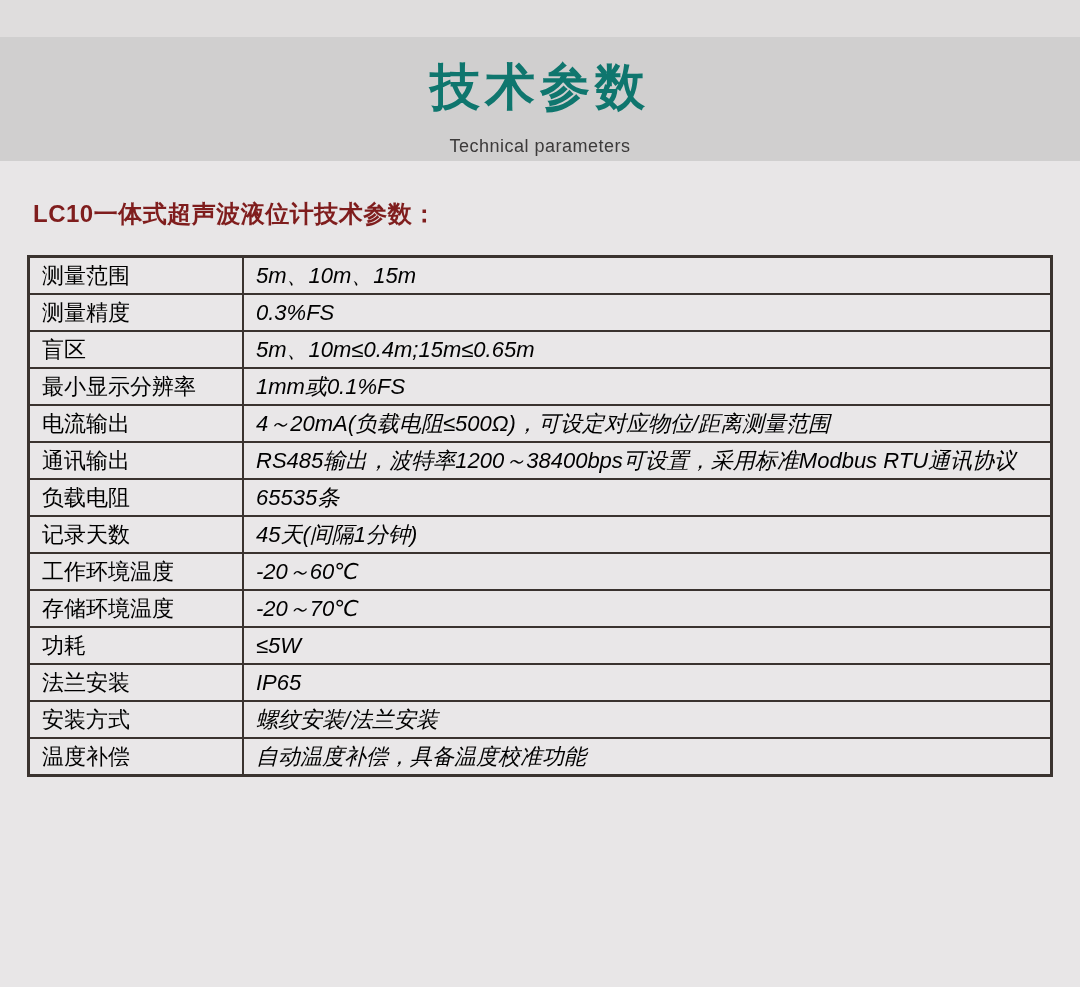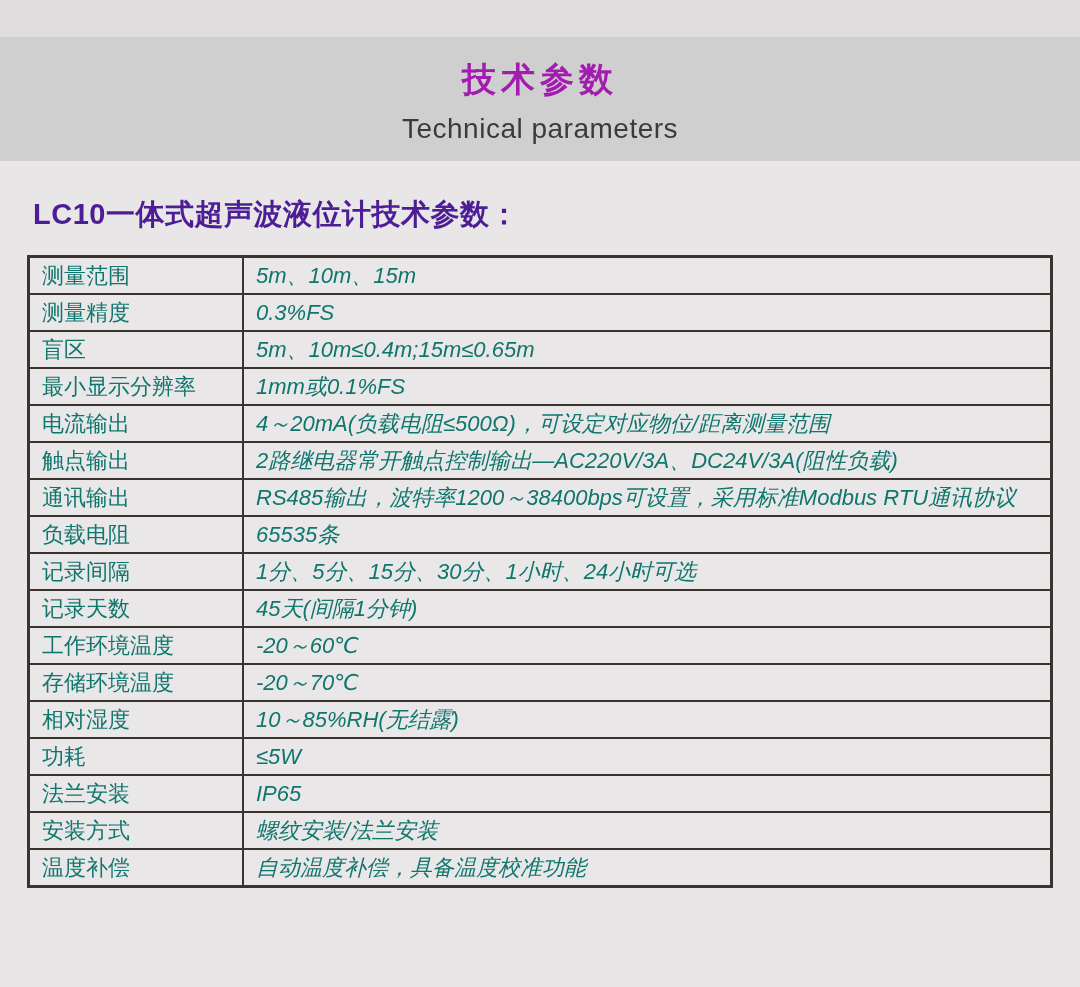--- a/index.html
+++ b/index.html
@@ -19,65 +19,65 @@
     background: #dfdddd;
   }
   .band {
     height: 124px;
     background: #d0cfcf;
     text-align: center;
     box-sizing: border-box;
     padding-top: 13px;
   }
   .band .title {
-    font-size: 34px;
+    font-size: 50px;
     line-height: 58px;
     font-weight: 700;
     letter-spacing: 5px;
-    color: #a21caf;
-    margin: 0;
+    color: #0f766e;
+    margin: 8px;
   }
   .band .subtitle {
-    font-size: 28px;
+    font-size: 18px;
     line-height: 26px;
     font-weight: 400;
     letter-spacing: 0.5px;
     color: #3c3a3a;
-    margin: 8px;
+    margin: 17px;
   }
   .content {
     padding: 0 27px;
   }
   .section-heading {
     margin: 36px 0 24px 6px;
-    font-size: 29px;
+    font-size: 24px;
     line-height: 34px;
     font-weight: 700;
-    color: #4c1d95;
+    color: #7f1d1d;
     letter-spacing: 0.5px;
   }
   table.spec {
     width: 100%;
     border-collapse: collapse;
     table-layout: fixed;
     background: #e9e7e8;
   }
   table.spec, table.spec td {
     border: 2px solid #3a332f;
   }
   table.spec {
     border-width: 3px;
   }
   table.spec td {
     height: 31px;
     font-size: 22px;
     line-height: 26px;
     vertical-align: middle;
     padding: 2px 8px 2px 12px;
-    color: #0f766e;
+    color: #000000;
     white-space: nowrap;
     overflow: hidden;
   }
   td.k {
     width: 192px;
   }
   td.v {
     padding-left: 14px;
     font-style: italic;
   }
@@ -112,50 +112,38 @@
           </tr>
           <tr>
             <td class="k">最小显示分辨率</td>
             <td class="v">1mm或0.1%FS</td>
           </tr>
           <tr>
             <td class="k">电流输出</td>
             <td class="v">4～20mA(负载电阻≤500Ω)，可设定对应物位/距离测量范围</td>
           </tr>
           <tr>
-            <td class="k">触点输出</td>
-            <td class="v">2路继电器常开触点控制输出—AC220V/3A、DC24V/3A(阻性负载)</td>
-          </tr>
-          <tr>
             <td class="k">通讯输出</td>
             <td class="v">RS485输出，波特率1200～38400bps可设置，采用标准Modbus RTU通讯协议</td>
           </tr>
           <tr>
             <td class="k">负载电阻</td>
             <td class="v">65535条</td>
-          </tr>
-          <tr>
-            <td class="k">记录间隔</td>
-            <td class="v">1分、5分、15分、30分、1小时、24小时可选</td>
           </tr>
           <tr>
             <td class="k">记录天数</td>
             <td class="v">45天(间隔1分钟)</td>
           </tr>
           <tr>
             <td class="k">工作环境温度</td>
             <td class="v">-20～60℃</td>
           </tr>
           <tr>
             <td class="k">存储环境温度</td>
             <td class="v">-20～70℃</td>
-          </tr>
-          <tr>
-            <td class="k">相对湿度</td>
-            <td class="v">10～85%RH(无结露)</td>
           </tr>
           <tr>
             <td class="k">功耗</td>
             <td class="v">≤5W</td>
           </tr>
           <tr>
             <td class="k">法兰安装</td>
             <td class="v">IP65</td>
           </tr>
           <tr>

